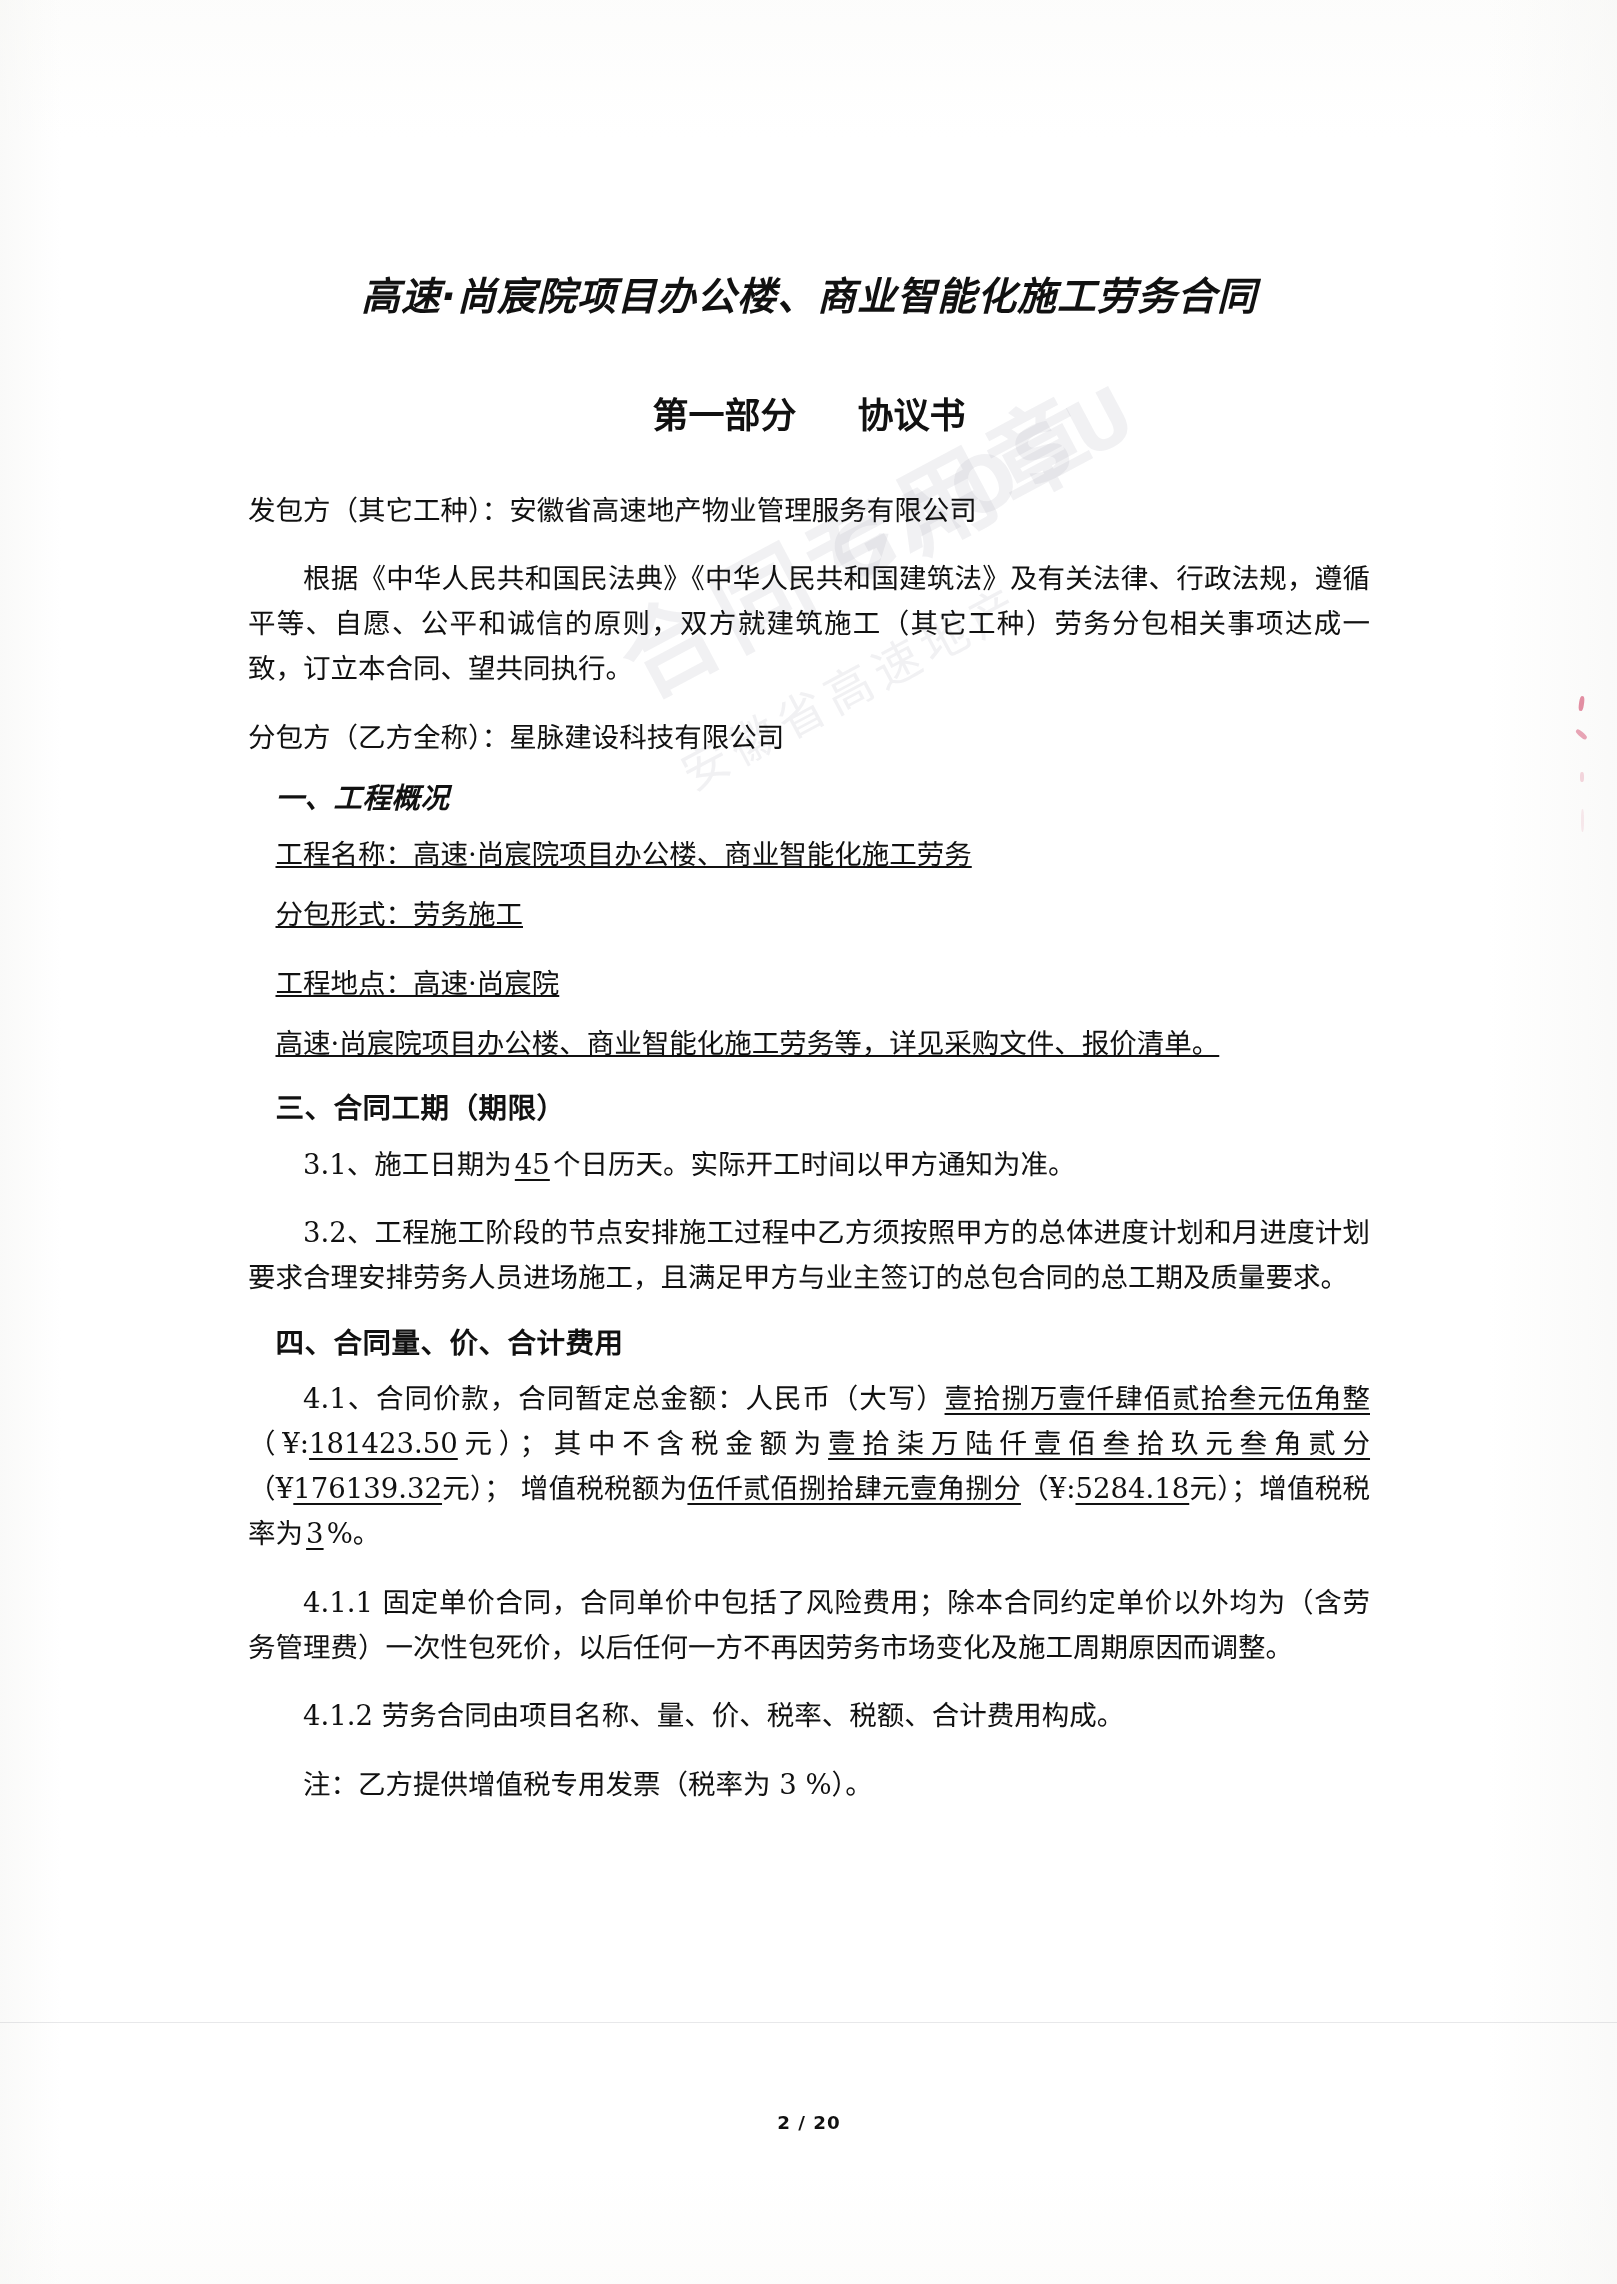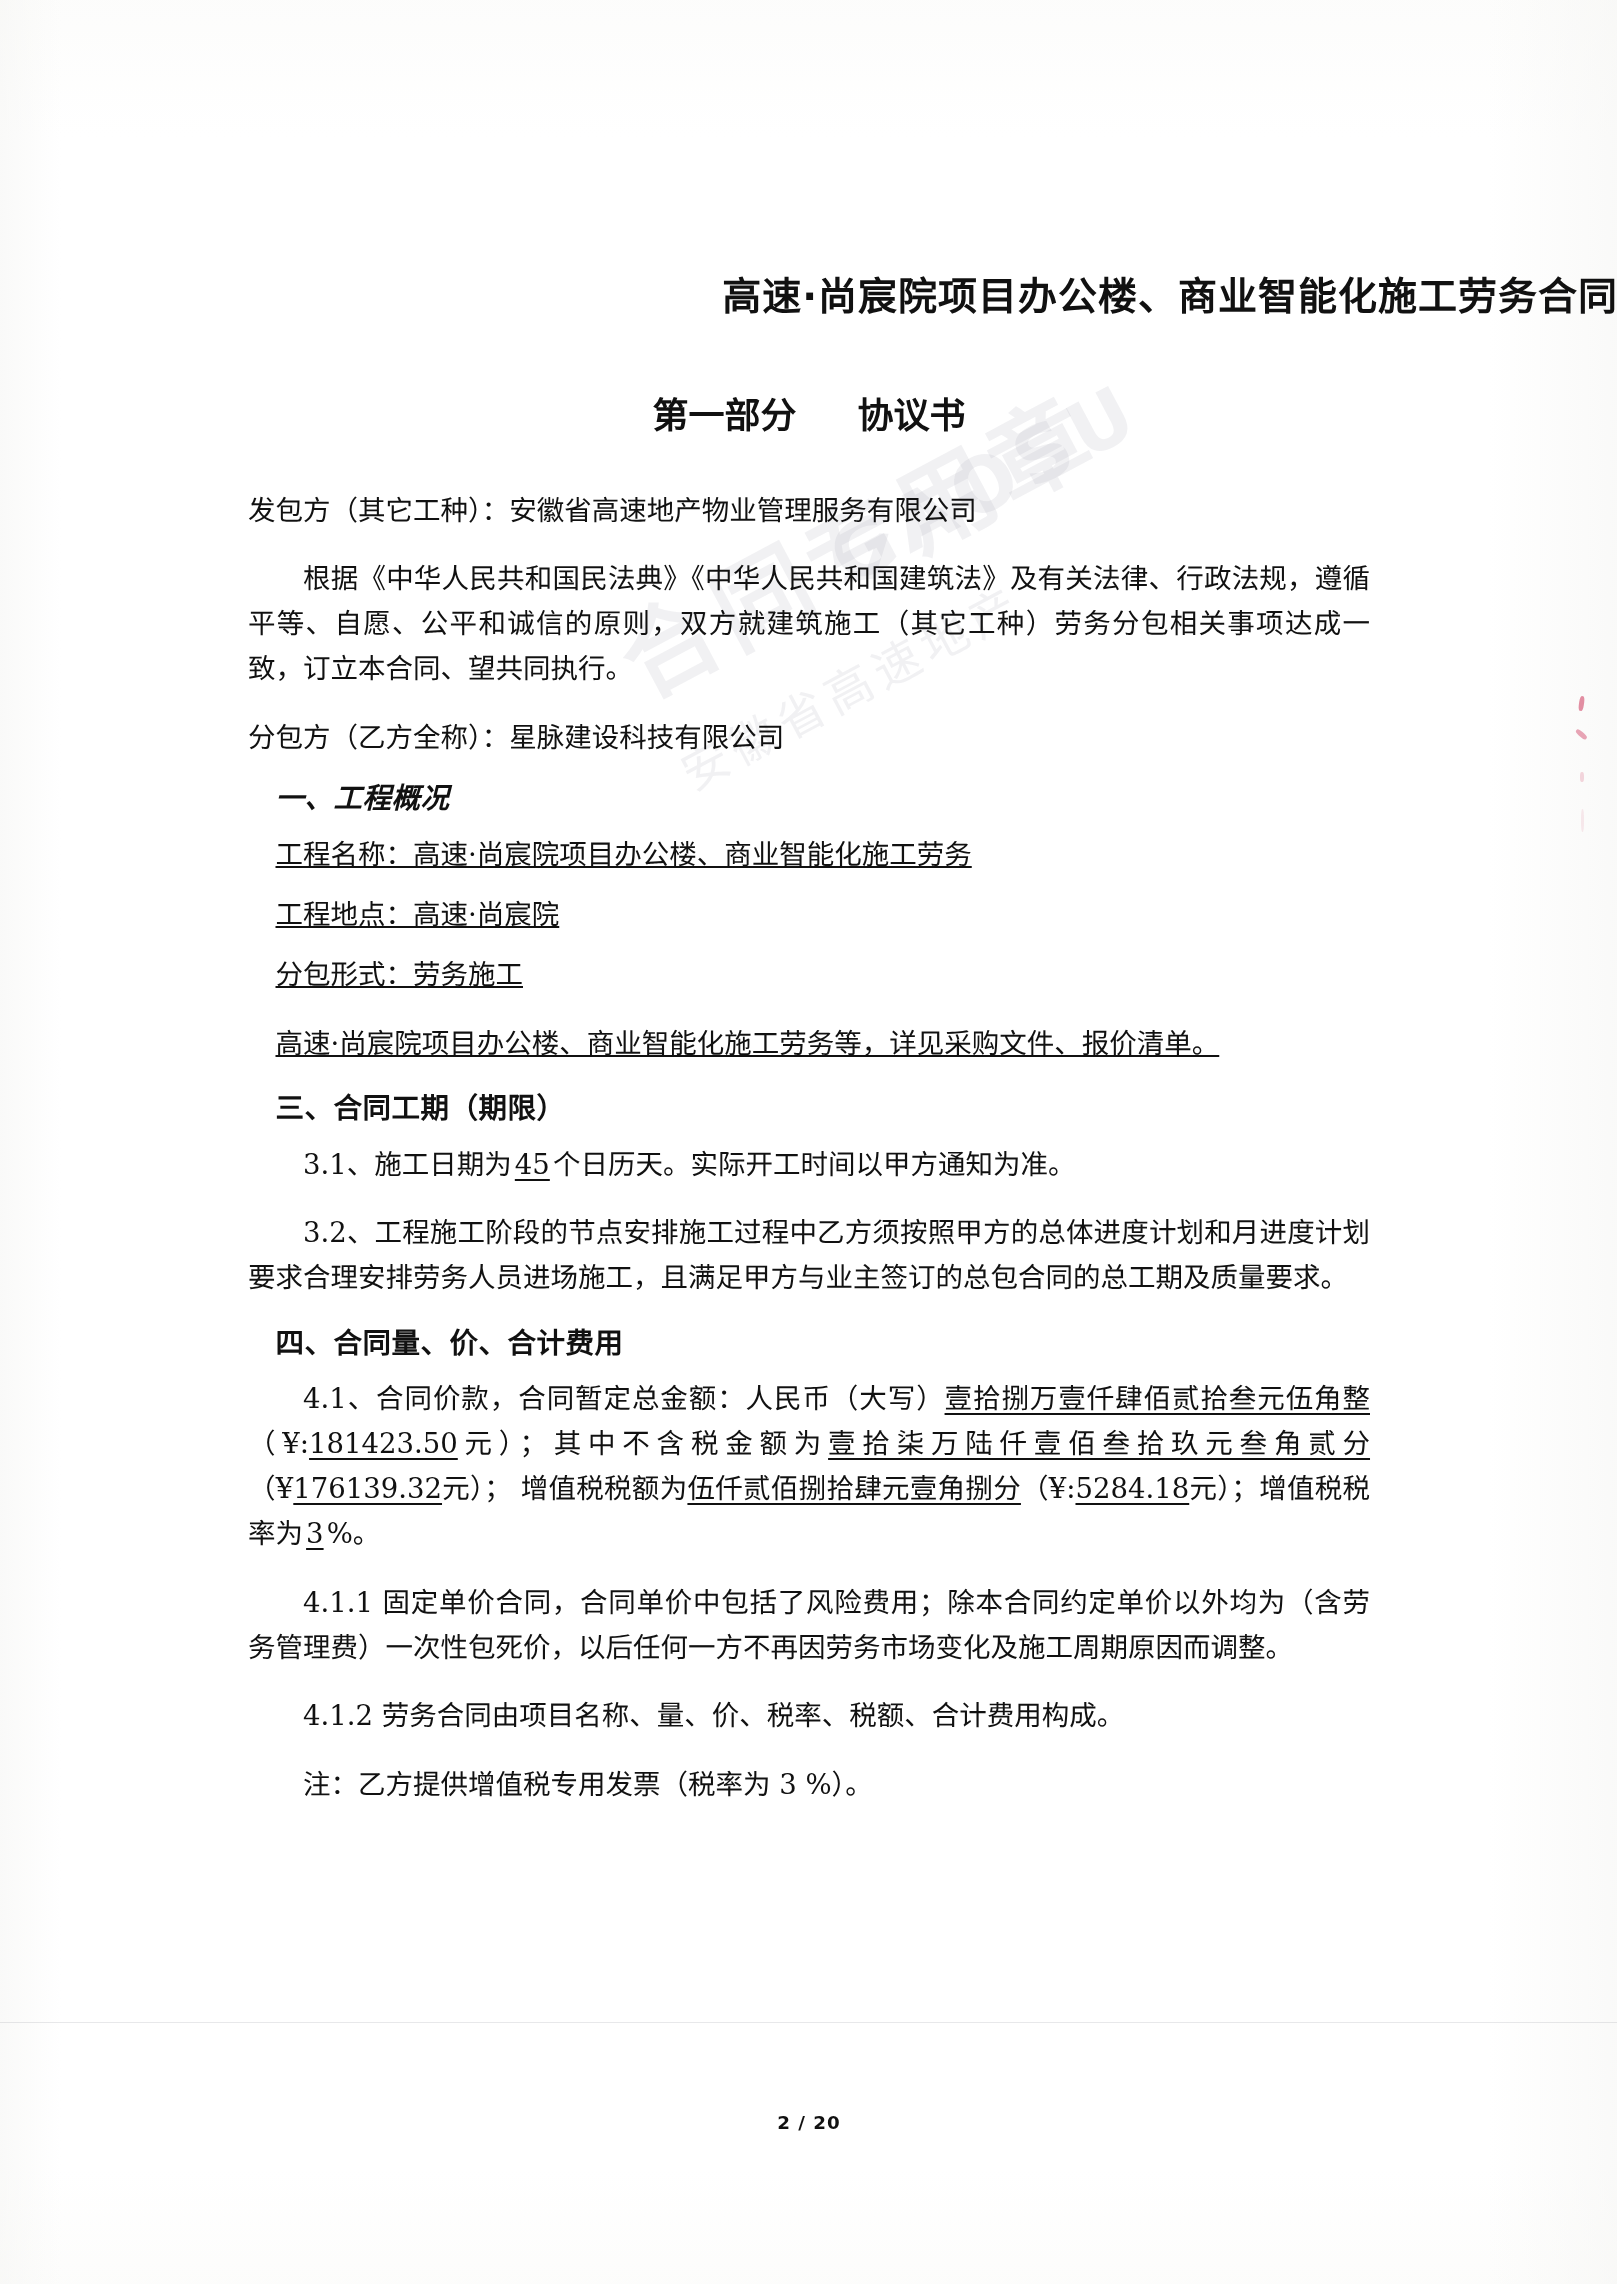--- a/index.html
+++ b/index.html
@@ -85,25 +85,26 @@
     position: relative;
     z-index: 2;
   }
 
   
   .doc-title {
     position: absolute;
     left: 0;
     right: 0;
     top: 239px;
-    text-align: right;
+    text-align: center;
     font-size: 39px;
     font-weight: 700;
     letter-spacing: 1px;
     font-family: "DejaVu Sans", "Liberation Sans", sans-serif;
+    font-style: italic;
   }
   .part-title {
     position: absolute;
     left: 0;
     right: 0;
     top: 356px;
     text-align: center;
     font-size: 36px;
     font-weight: 700;
     font-family: "DejaVu Sans", "Liberation Sans", sans-serif;
@@ -200,22 +201,22 @@
 
     <div class="body-block">
 
       <p class="line">发包方（其它工种）：安徽省高速地产物业管理服务有限公司</p>
       <p class="line indent">根据《中华人民共和国民法典》《中华人民共和国建筑法》及有关法律、行政法规，遵循平等、自愿、公平和诚信的原则，双方就建筑施工（其它工种）劳务分包相关事项达成一致，订立本合同、望共同执行。</p>
 
       <p class="line">分包方（乙方全称）：星脉建设科技有限公司</p>
 
       <h2 class="sec first">一、工程概况</h2>
       <p class="line sub tight">工程名称：高速·尚宸院项目办公楼、商业智能化施工劳务</p>
+      <p class="line sub">分包形式：劳务施工</p>
       <p class="line sub tight">工程地点：高速·尚宸院</p>
-      <p class="line sub">分包形式：劳务施工</p>
 
       <p class="line sub">高速·尚宸院项目办公楼、商业智能化施工劳务等，详见采购文件、报价清单。</p>
 
       <h2 class="sec">三、合同工期（期限）</h2>
       <p class="line indent"><span>3.1、施工日期为</span><span class="u u-sp">45</span><span>个日历天。实际开工时间以甲方通知为准。</span></p>
       <p class="line indent">3.2、工程施工阶段的节点安排施工过程中乙方须按照甲方的总体进度计划和月进度计划要求合理安排劳务人员进场施工，且满足甲方与业主签订的总包合同的总工期及质量要求。</p>
 
       <h2 class="sec">四、合同量、价、合计费用</h2>
 
       <p class="line indent"><span>4.1、合同价款，合同暂定总金额：人民币（大写）</span><span class="u">壹拾捌万壹仟肆佰贰拾叁元伍角整</span><span>（¥:</span><span class="u">181423.50</span><span>元）；其中不含税金额为</span><span class="u">壹拾柒万陆仟壹佰叁拾玖元叁角贰分</span><span>（¥</span><span class="u">176139.32</span><span>元）；  增值税税额为</span><span class="u">伍仟贰佰捌拾肆元壹角捌分</span><span>（¥:</span><span class="u">5284.18</span><span>元）；增值税税率为</span><span class="u u-sp">3</span><span>%。</span></p>

